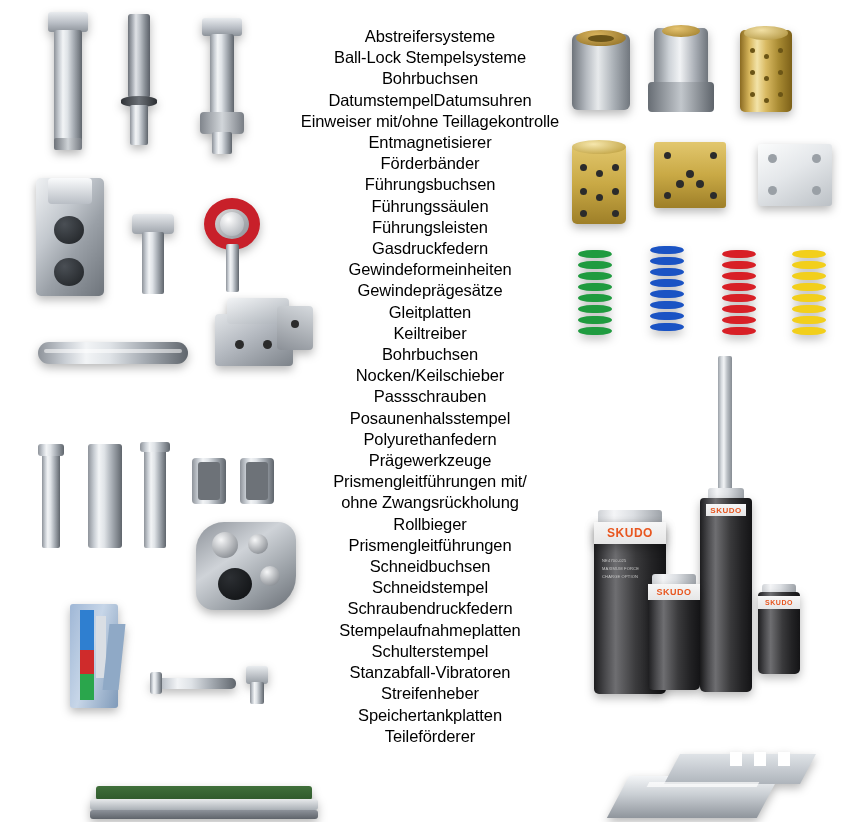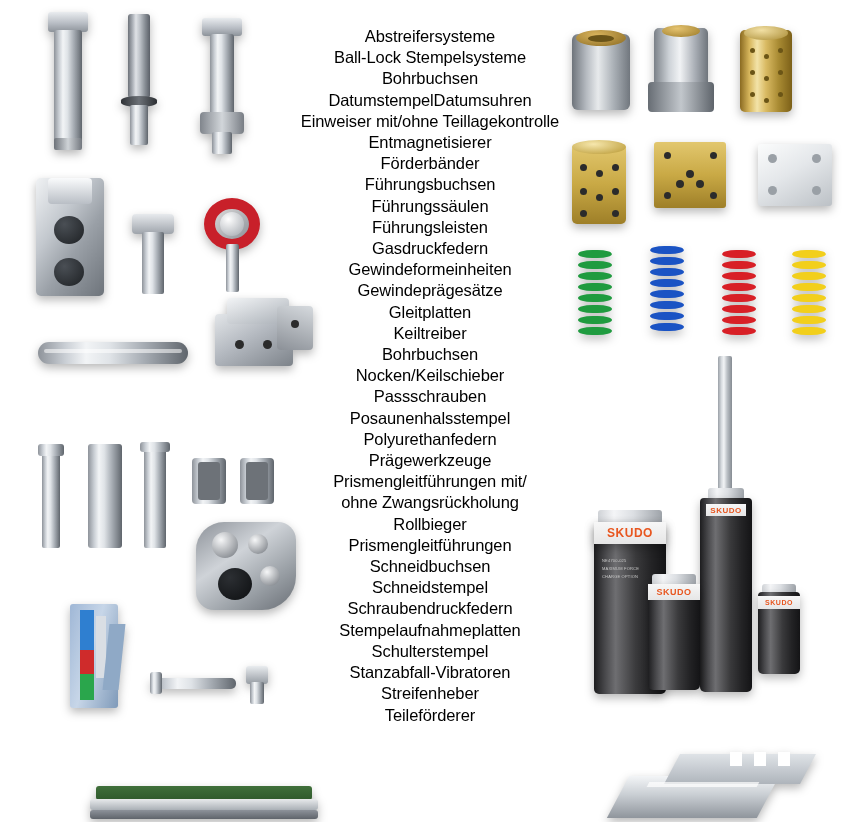--- a/index.html
+++ b/index.html
@@ -293,20 +293,21 @@
       <span class="item wide">ohne Zwangsrückholung</span>
       <span class="item">Rollbieger</span>
       <span class="item">Prismengleitführungen</span>
       <span class="item">Schneidbuchsen</span>
       <span class="item">Schneidstempel</span>
       <span class="item">Schraubendruckfedern</span>
       <span class="item">Stempelaufnahmeplatten</span>
       <span class="item">Schulterstempel</span>
       <span class="item">Stanzabfall-Vibratoren</span>
       <span class="item">Streifenheber</span>
+      <span class="item">Speichertankplatten</span>
       <span class="item">Teileförderer</span>
 
     </div>
   </div>
 
   <div class="col-right">
 
     <div class="art" style="left:2px; top:24px; width:270px; height:106px;">
 
       <div class="shadow-soft" style="position:absolute; left:0; top:10px; width:58px; height:76px; border-radius:6px;

